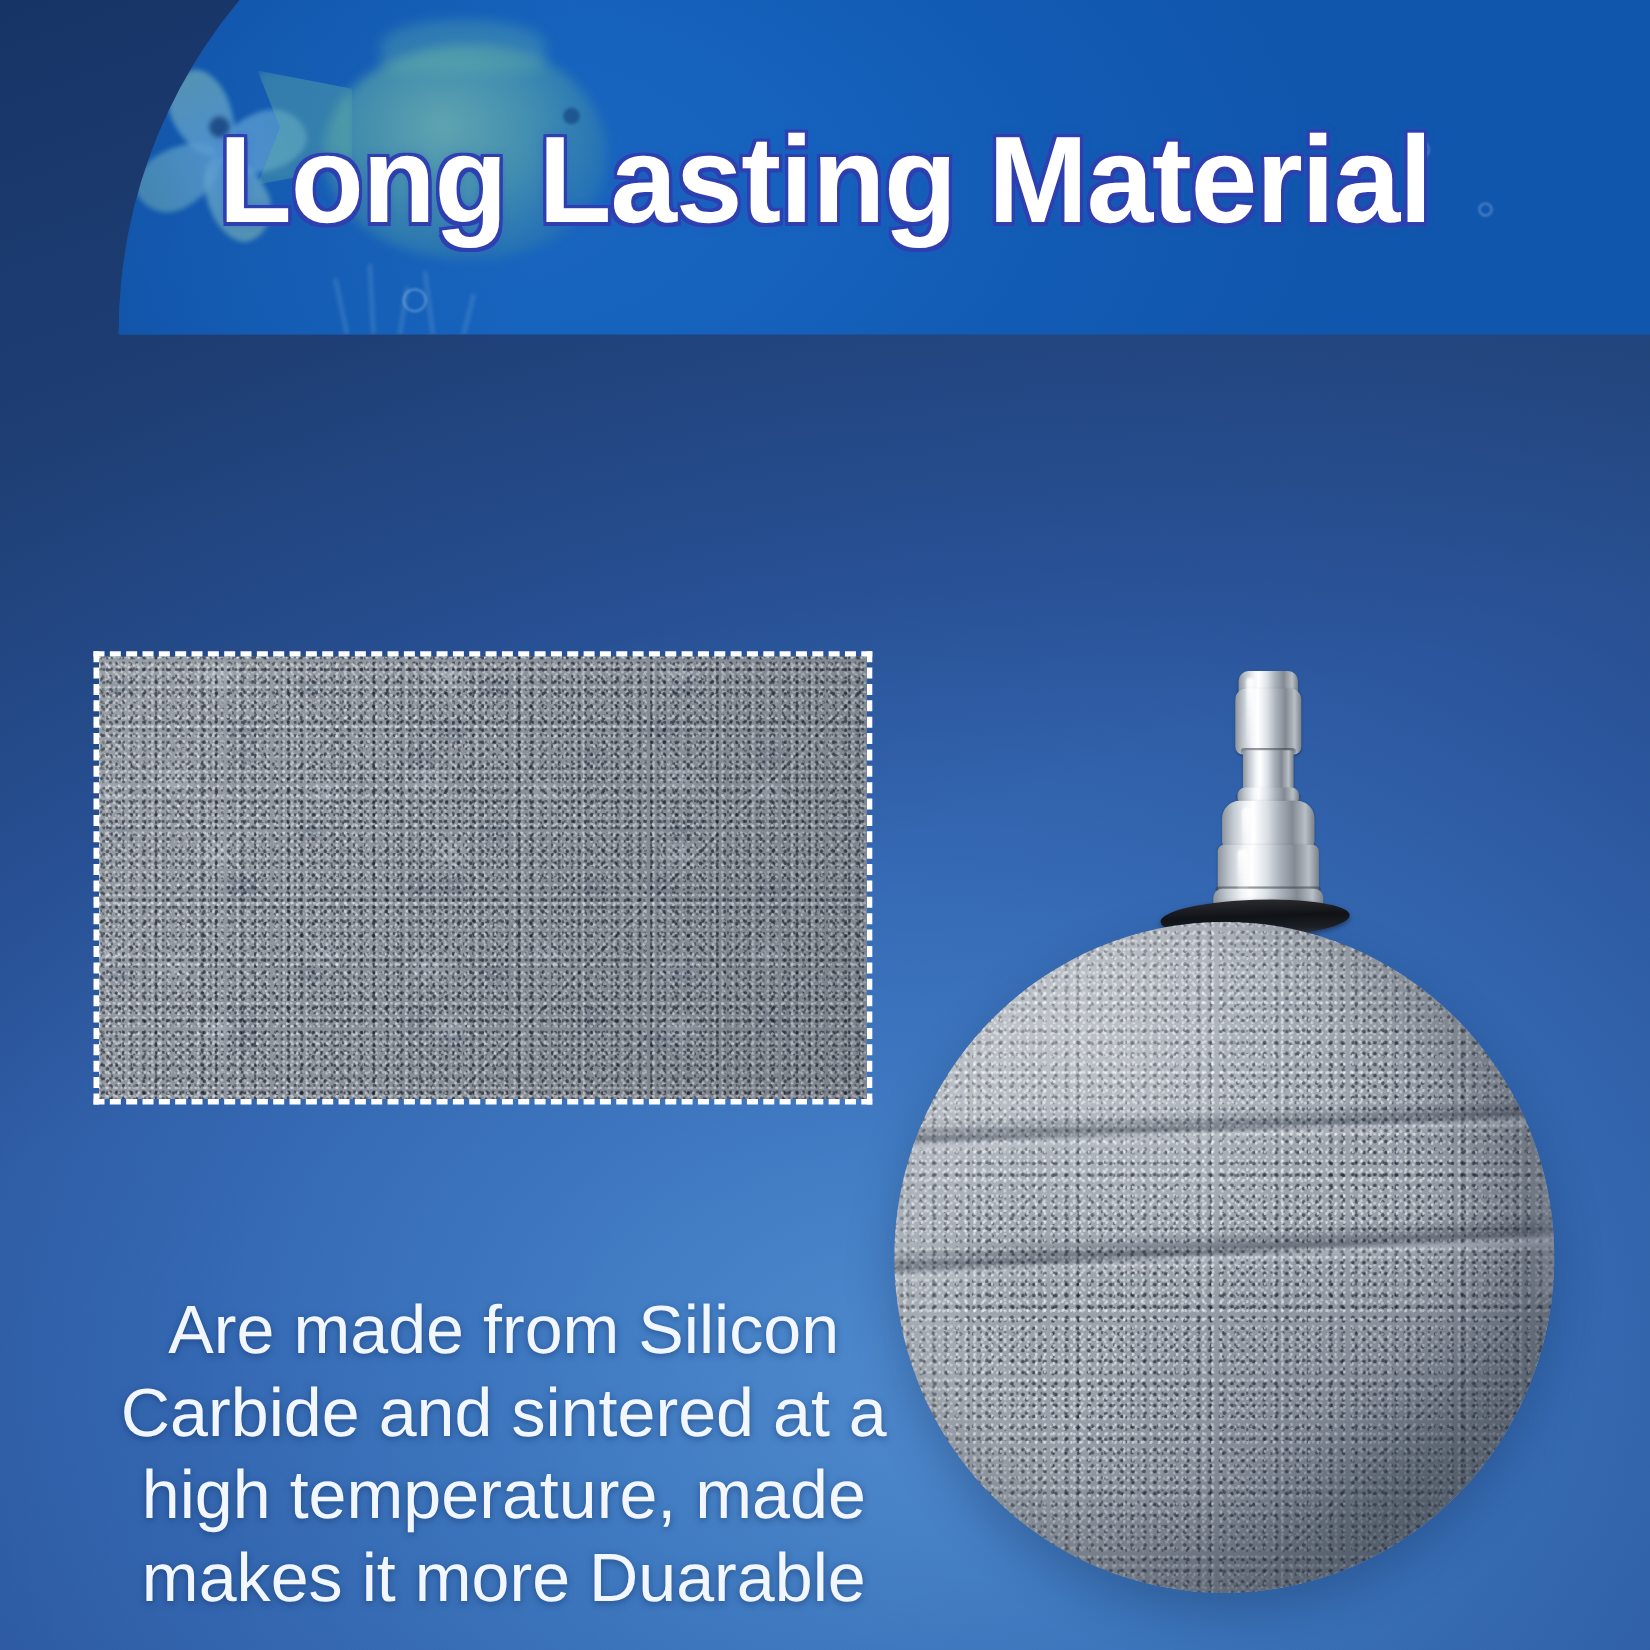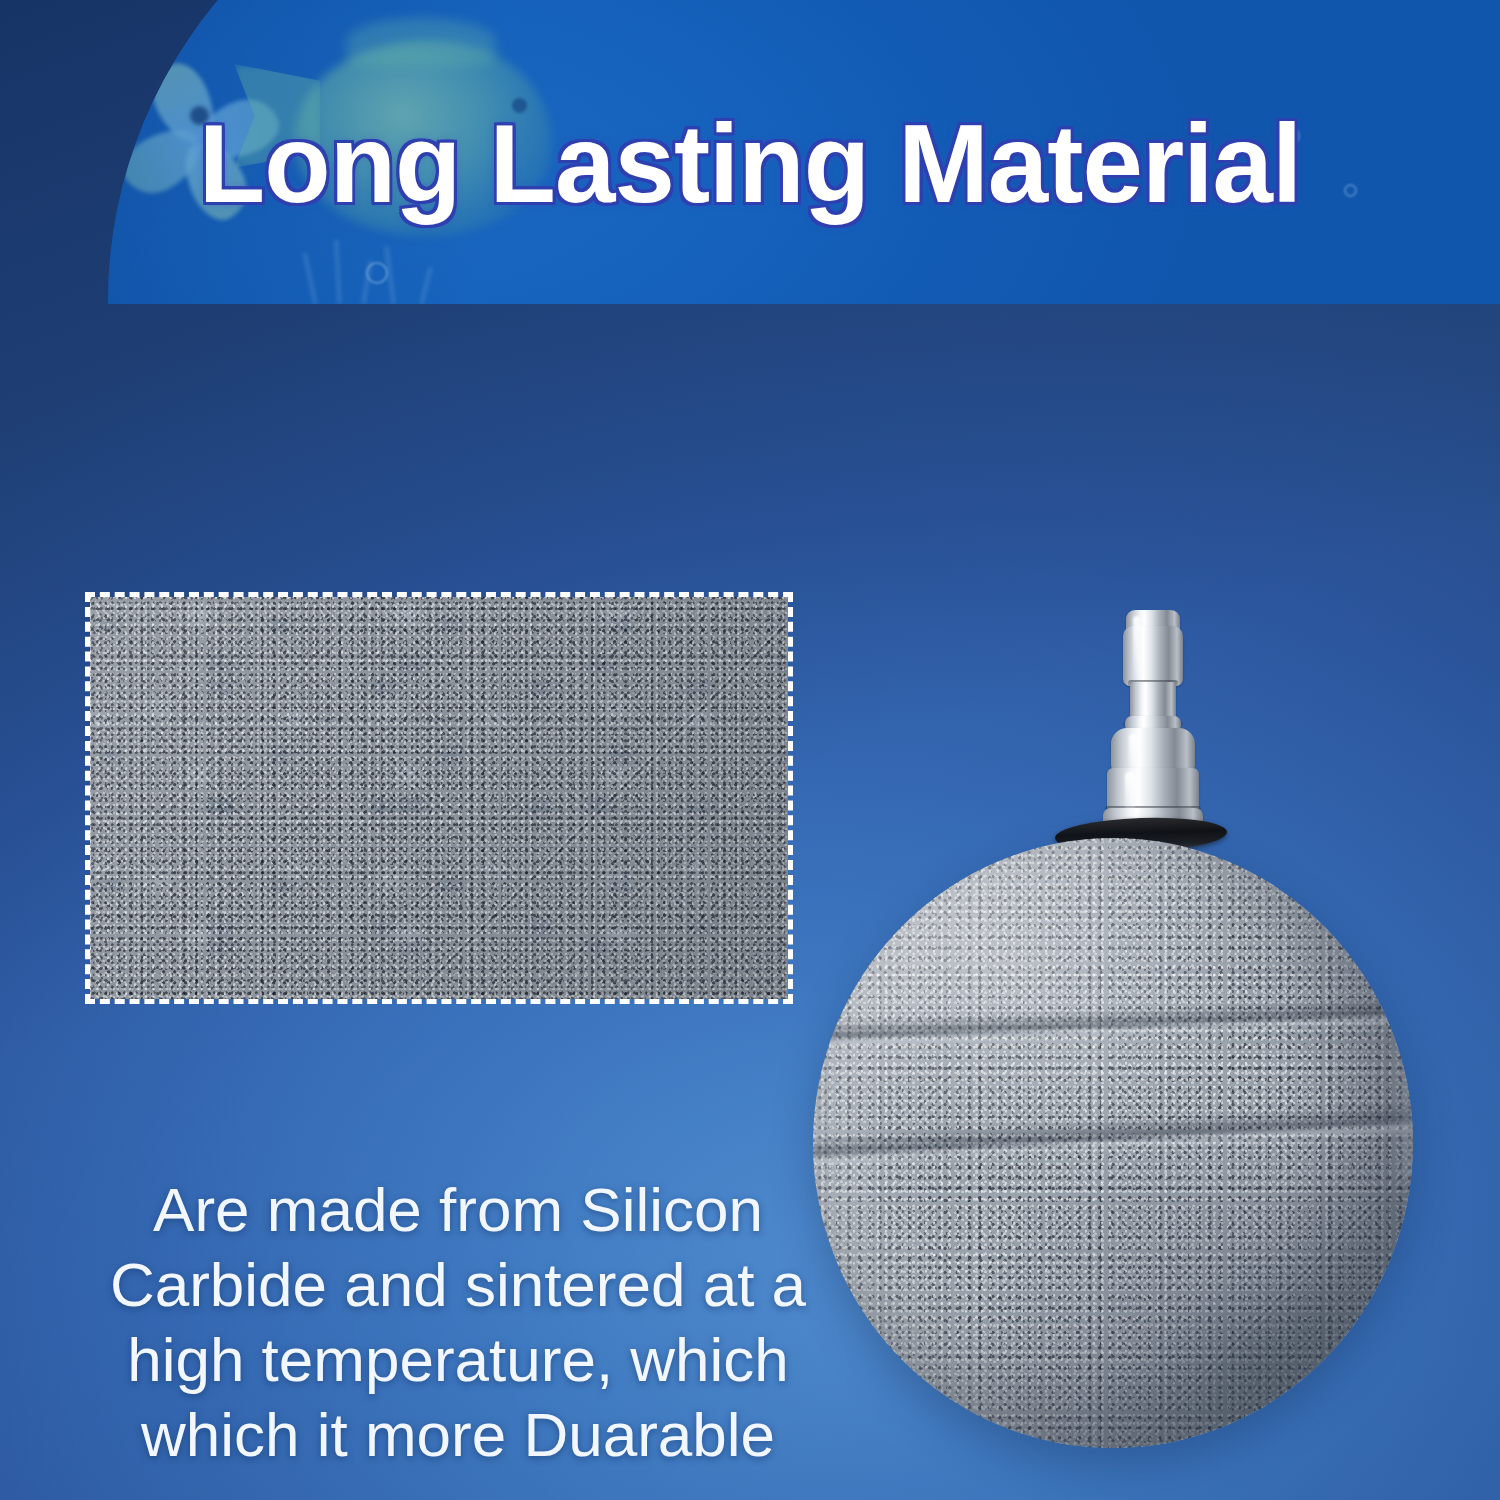--- a/index.html
+++ b/index.html
@@ -420,15 +420,15 @@
 
     <div class="stone-ball">
       <div class="ball-sheen"></div>
       <div class="seam seam-a"></div>
       <div class="seam seam-b"></div>
       <div class="band-bulge-l"></div>
       <div class="band-bulge-r"></div>
     </div>
   </div>
 
-  <div class="body-copy">Are made from Silicon Carbide and sintered at a high temperature, which which it more Duarable</div>
+  <div class="body-copy">Are made from Silicon Carbide and sintered at a high temperature, made makes it more Duarable</div>
 
 </div>
 
 </body></html>

